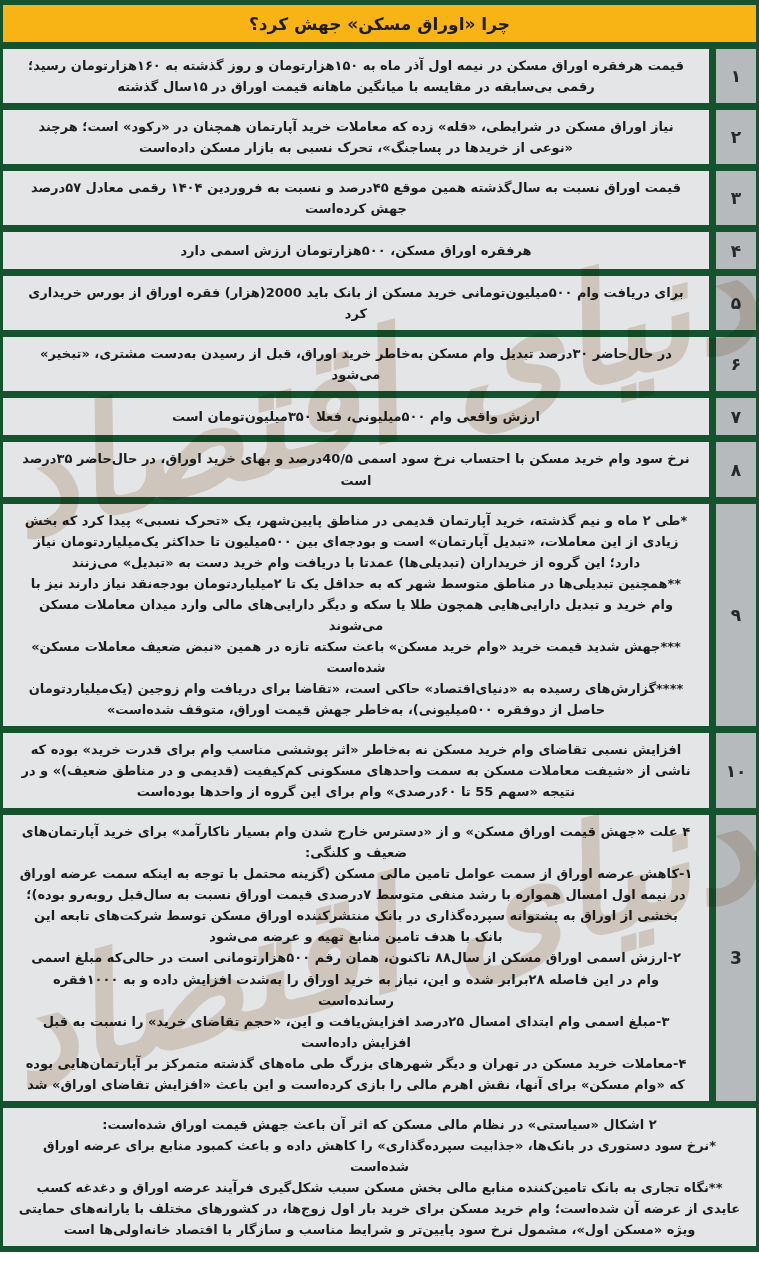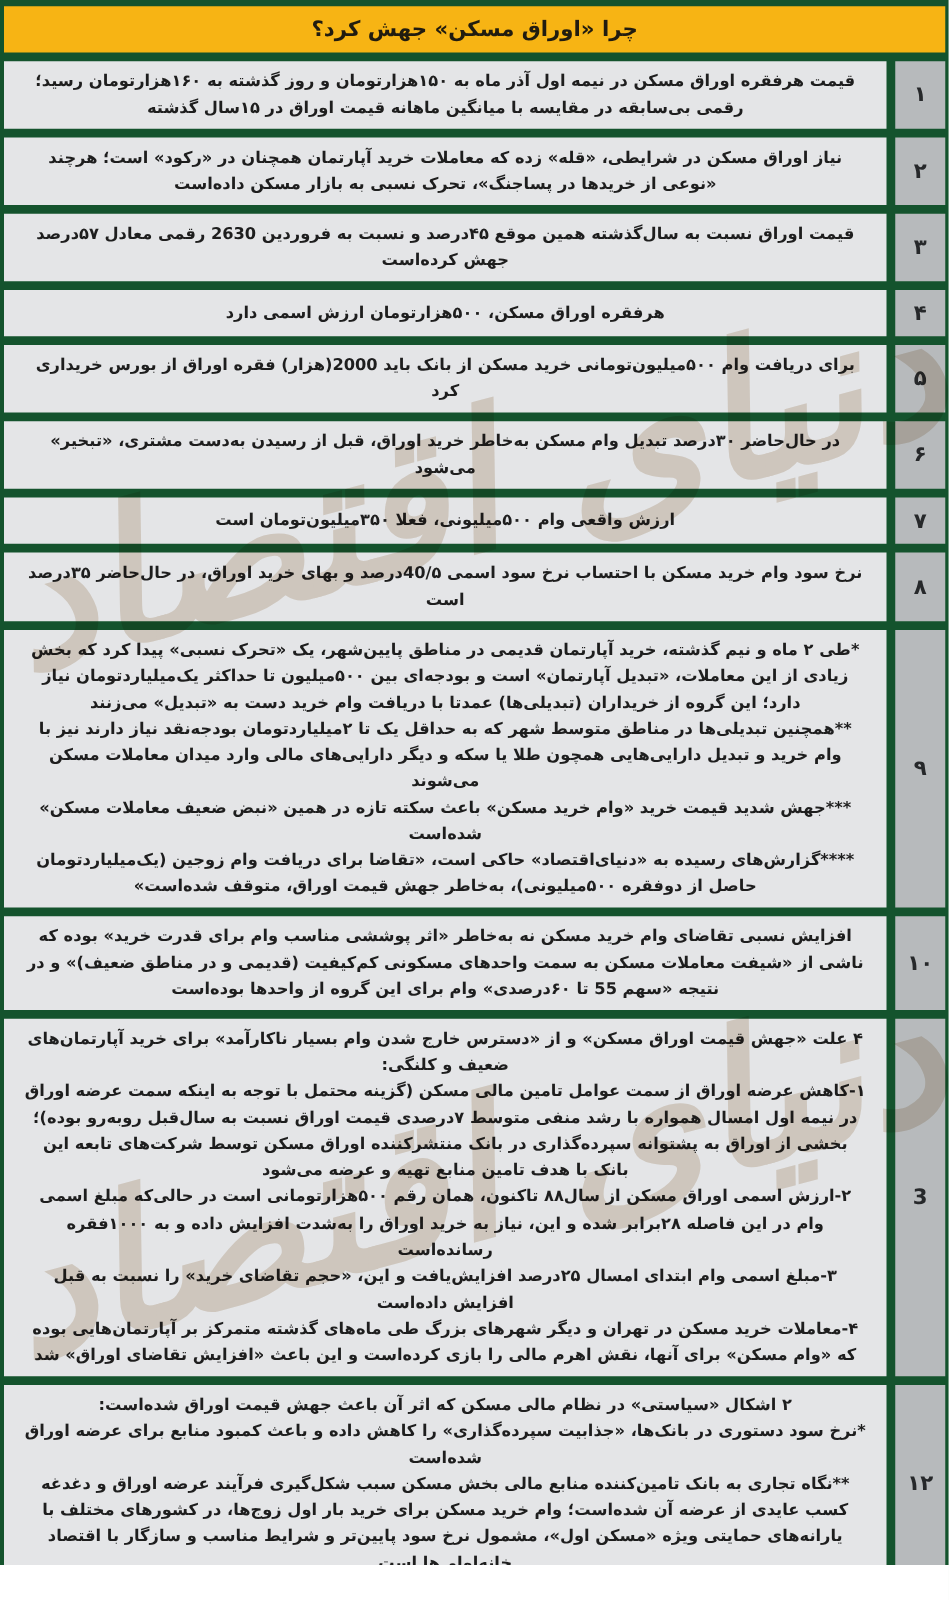--- a/index.html
+++ b/index.html
@@ -92,21 +92,21 @@
   <div class="row">
     <div class="cell-num">۲</div>
     <div class="cell-text">
         <span class="txt">نیاز اوراق مسکن در شرایطی، «قله» زده که معاملات خرید آپارتمان همچنان در «رکود» است؛ هرچند «نوعی از خریدها در پساجنگ»، تحرک نسبی به بازار مسکن داده‌است</span>
       </div>
   </div>
 
   <div class="row">
     <div class="cell-num">۳</div>
     <div class="cell-text">
-        <span class="txt">قیمت اوراق نسبت به سال‌گذشته همین موقع ۴۵درصد و نسبت به فروردین 2630 رقمی معادل ۵۷درصد جهش کرده‌است</span>
+        <span class="txt">قیمت اوراق نسبت به سال‌گذشته همین موقع ۴۵درصد و نسبت به فروردین ۱۴۰۴ رقمی معادل ۵۷درصد جهش کرده‌است</span>
       </div>
   </div>
 
   <div class="row">
     <div class="cell-num">۴</div>
     <div class="cell-text">
         <span class="txt">هرفقره اوراق مسکن، ۵۰۰هزارتومان ارزش اسمی دارد</span>
       </div>
   </div>
 
@@ -160,21 +160,20 @@
     <div class="cell-text">
         <span class="txt">۴ علت «جهش قیمت اوراق مسکن» و از «دسترس خارج شدن وام بسیار ناکارآمد» برای خرید آپارتمان‌های ضعیف و کلنگی:
 ۱-کاهش عرضه اوراق از سمت عوامل تامین مالی مسکن (گزینه محتمل با توجه به اینکه سمت عرضه اوراق در نیمه اول امسال همواره با رشد منفی متوسط ۷درصدی قیمت اوراق نسبت به سال‌قبل روبه‌رو بوده)؛ بخشی از اوراق به پشتوانه سپرده‌گذاری در بانک منتشرکننده اوراق مسکن توسط شرکت‌های تابعه این بانک با هدف تامین منابع تهیه و عرضه می‌شود
 ۲-ارزش اسمی اوراق مسکن از سال۸۸ تاکنون، همان رقم ۵۰۰هزارتومانی است در حالی‌که مبلغ اسمی وام در این فاصله ۲۸برابر شده و این، نیاز به خرید اوراق را به‌شدت افزایش داده و به ۱۰۰۰فقره رسانده‌است
 ۳-مبلغ اسمی وام ابتدای امسال ۲۵درصد افزایش‌یافت و این، «حجم تقاضای خرید» را نسبت به قبل افزایش داده‌است
 ۴-معاملات خرید مسکن در تهران و دیگر شهرهای بزرگ طی ماه‌های گذشته متمرکز بر آپارتمان‌هایی بوده که «وام مسکن» برای آنها، نقش اهرم مالی را بازی کرده‌است و این باعث «افزایش تقاضای اوراق» شد</span>
       </div>
   </div>
 
   <div class="row">
-    <div class="cell-num">۱۲</div>
     <div class="cell-text">
         <span class="txt">۲ اشکال «سیاستی» در نظام مالی مسکن که اثر آن باعث جهش قیمت اوراق شده‌است:
 *نرخ سود دستوری در بانک‌ها، «جذابیت سپرده‌گذاری» را کاهش داده و باعث کمبود منابع برای عرضه اوراق شده‌است
 **نگاه تجاری به بانک تامین‌کننده منابع مالی بخش مسکن سبب شکل‌گیری فرآیند عرضه اوراق و دغدغه کسب عایدی از عرضه آن شده‌است؛ وام خرید مسکن برای خرید بار اول زوج‌ها، در کشورهای مختلف با یارانه‌های حمایتی ویژه «مسکن اول»، مشمول نرخ سود پایین‌تر و شرایط مناسب و سازگار با اقتصاد خانه‌اولی‌ها است</span>
       </div>
   </div>
 
   <div class="watermark wm-1">دنیای اقتصاد</div>
   <div class="watermark wm-2">دنیای اقتصاد</div>
 

